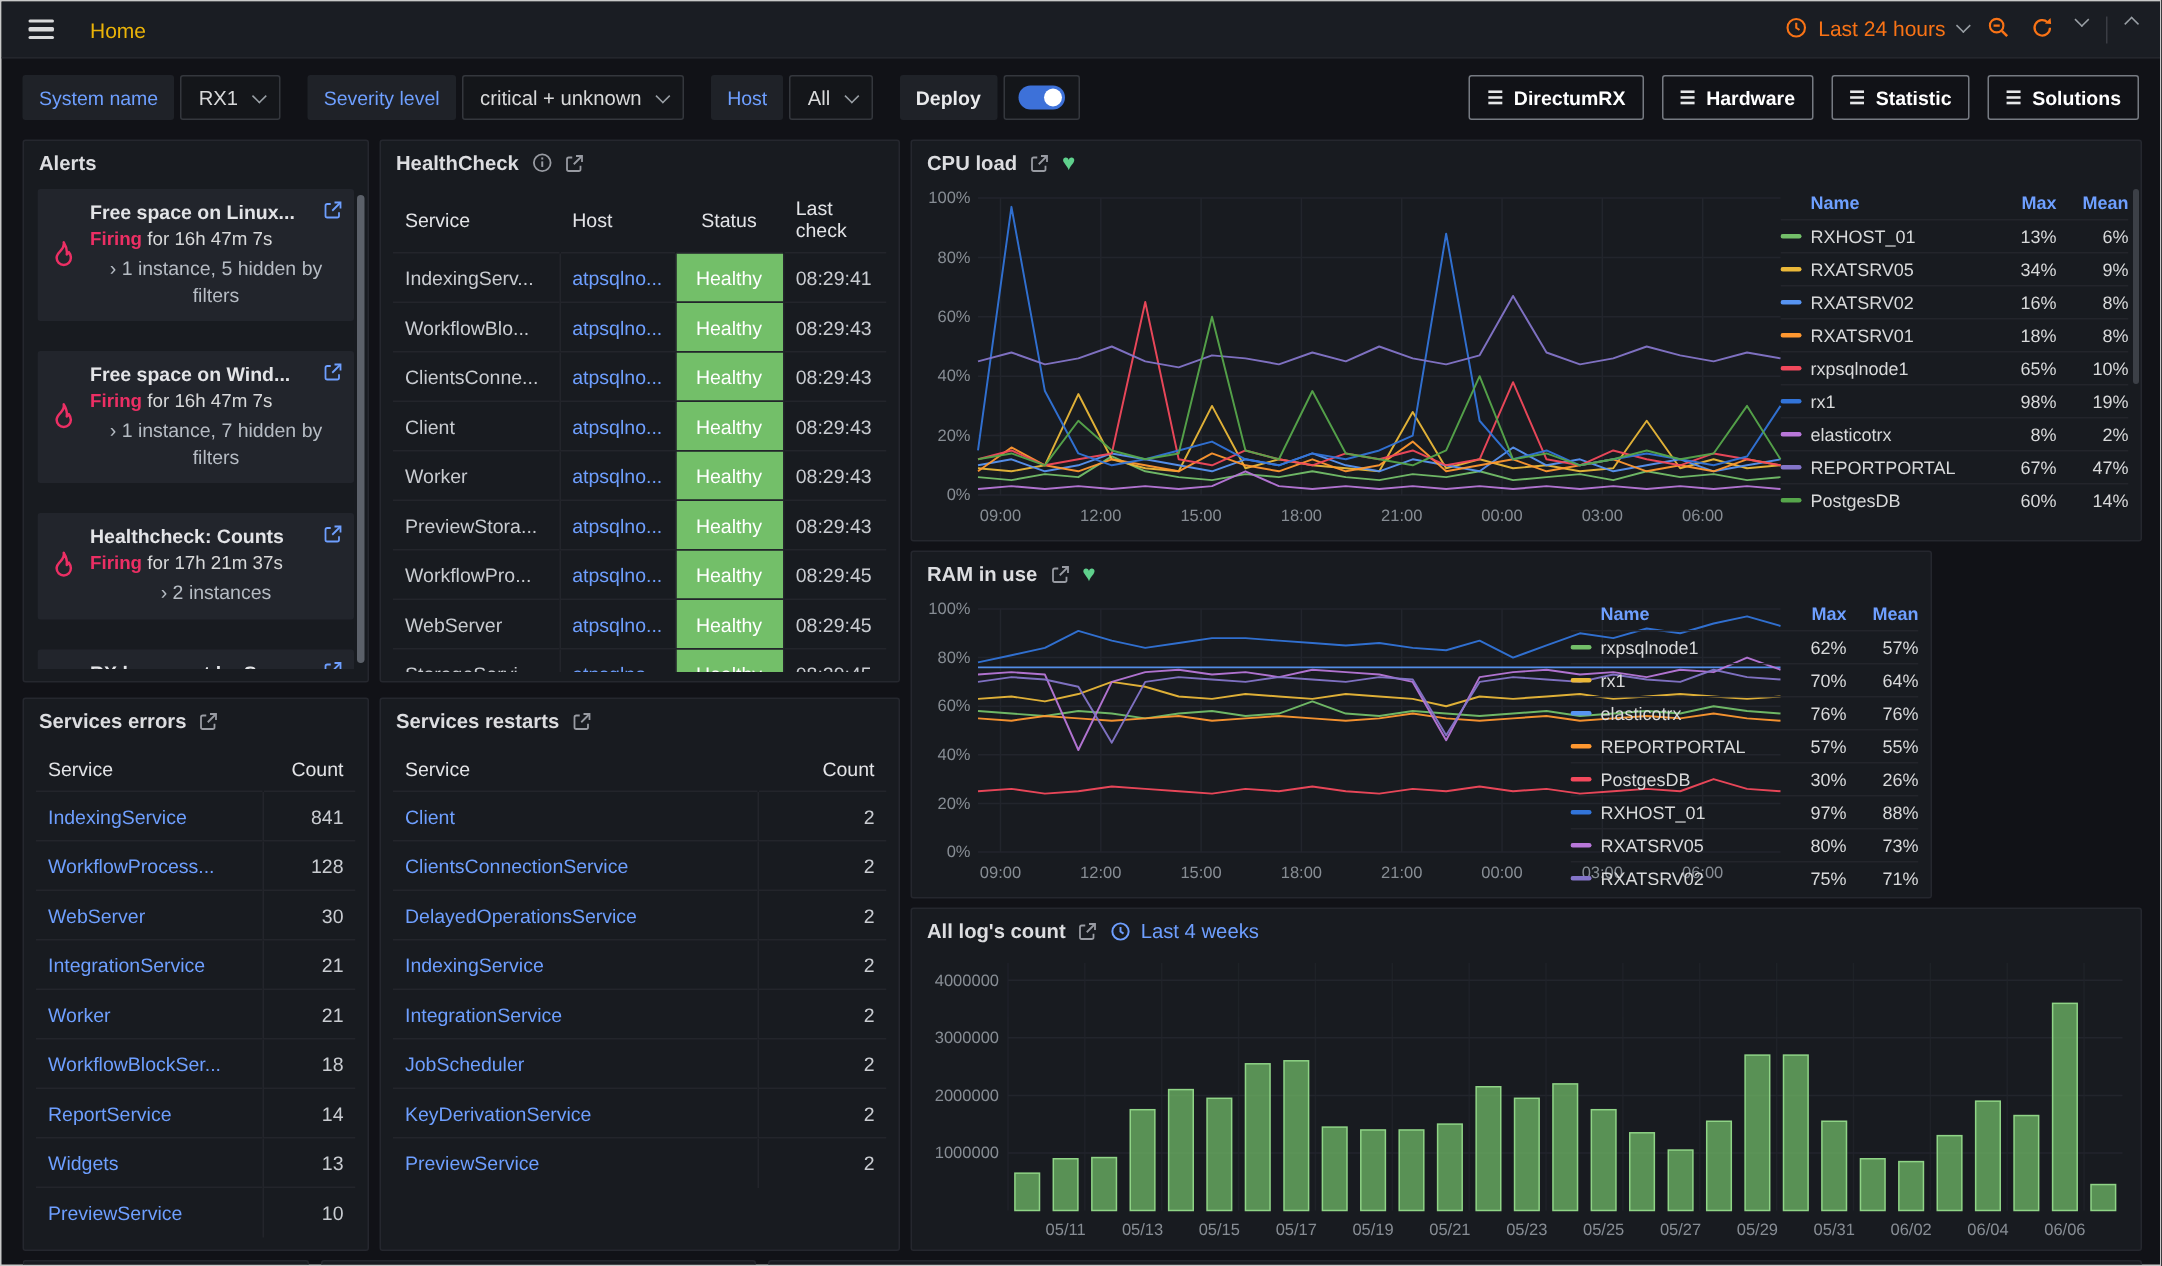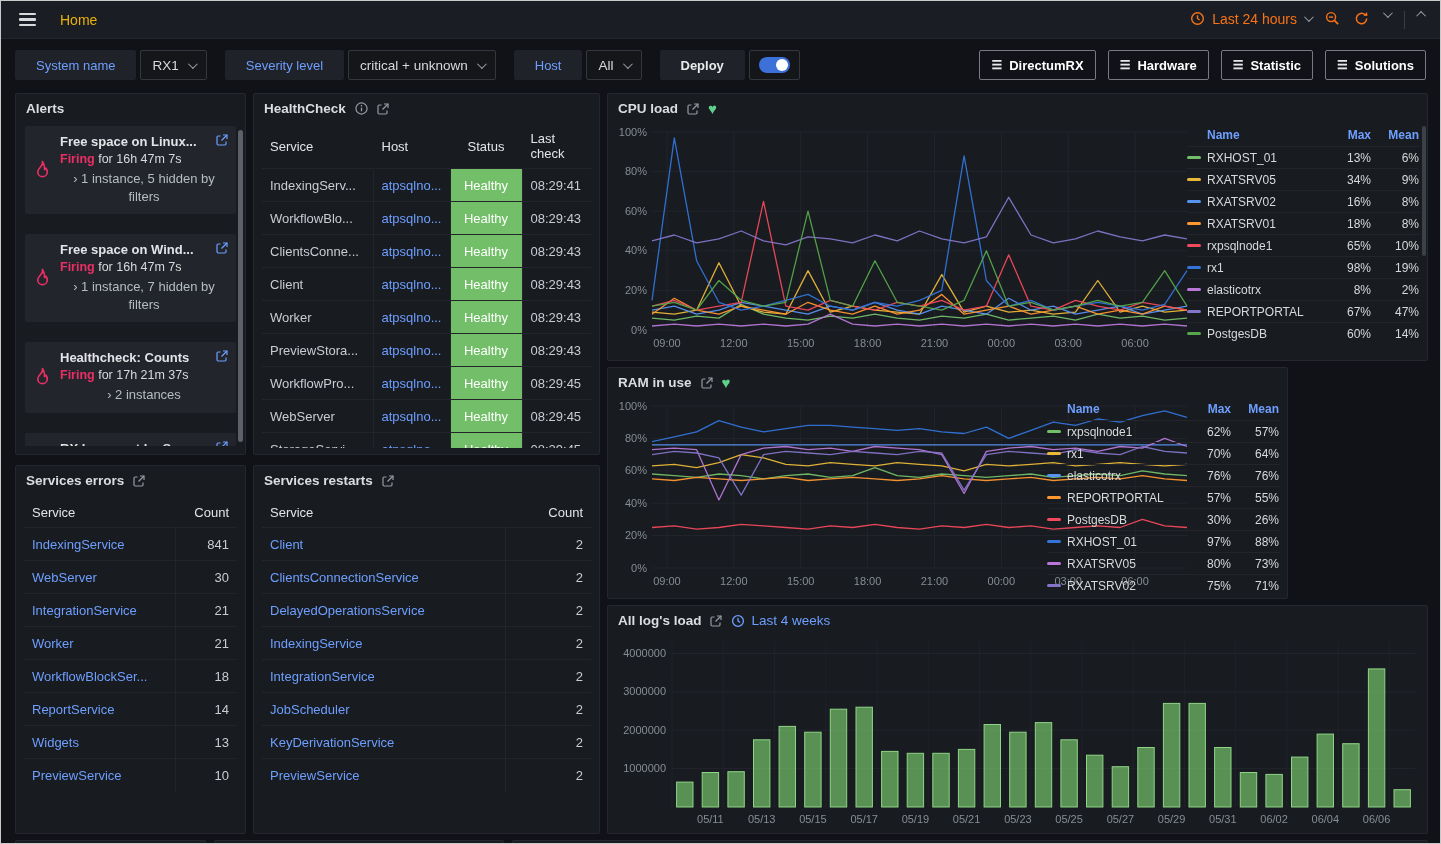--- a/index.html
+++ b/index.html
@@ -24,21 +24,21 @@
   .chev.up { transform:rotate(225deg) translateY(-2px); }
   .nav-divider { width:1px; height:18px; background:#3a3d44; }
   svg.ic { display:block; }
   
   .filterbar {
     position:absolute; top:38px; left:0; right:0; height:52px;
     display:flex; align-items:center; padding:0 14px; gap:18px;
   }
   .fgroup { display:flex; gap:4px; height:30px; }
   .flabel {
-    display:flex; align-items:center; padding:0 21px; font-size:13px; font-weight:500;
+    display:flex; align-items:center; padding:0 11px; font-size:13px; font-weight:500;
     color:#6e9fff; background:#1f2228; border-radius:2px;
   }
   .flabel.white { color:#e9eaec;font-weight:bold; }
   .fvalue {
     display:flex; align-items:center; gap:9px; padding:0 11px; font-size:13.5px;
     color:#d8d9da; background:#14161a; border:1px solid #34373d; border-radius:2px; cursor:pointer;
   }
   .toggle-box { display:flex; align-items:center; padding:0 9px; background:#14161a; border:1px solid #34373d; border-radius:2px; cursor:pointer; }
   .pill { position:relative; width:31px; height:16px; border-radius:9px; background:#3d71d9; }
   .pill .knob { position:absolute; top:2px; right:2px; width:12px; height:12px; border-radius:50%; background:#fff; }
@@ -651,20 +651,26 @@
           </thead>
           <tbody>
             <tr>
               <td>
                 <span class="link">IndexingService</span>
               </td>
               <td class="num">841</td>
             </tr>
             <tr>
               <td>
+                <span class="link">WorkflowProcess...</span>
+              </td>
+              <td class="num">128</td>
+            </tr>
+            <tr>
+              <td>
                 <span class="link">WebServer</span>
               </td>
               <td class="num">30</td>
             </tr>
             <tr>
               <td>
                 <span class="link">IntegrationService</span>
               </td>
               <td class="num">21</td>
             </tr>
@@ -775,21 +781,21 @@
               </td>
               <td class="num">2</td>
             </tr>
           </tbody>
       </table>
     </div>
   </section>
 
   <section class="panel" style="left:606px; top:604px; width:821px; height:229px;">
     <div class="p-head">
-      <span class="p-title">All log's load</span>
+      <span class="p-title">All log's count</span>
       <span class="p-ic">
           <svg width="12" height="12" viewBox="0 0 12 12">
             <path d="M4.5 2H2.2C1.5 2 1 2.5 1 3.2v6.6C1 10.5 1.5 11 2.2 11h6.6c.7 0 1.2-.5 1.2-1.2V7.5" fill="none" stroke="currentColor" stroke-width="1.2"></path>
             <path d="M7 1h4v4" fill="none" stroke="currentColor" stroke-width="1.2"></path>
             <path d="M11 1L5.5 6.5" stroke="currentColor" stroke-width="1.2"></path>
           </svg>
         </span>
       <span class="range-lbl">
         <svg class="ic" width="14" height="14" viewBox="0 0 16 16">
             <circle cx="8" cy="8" r="6.2" fill="none" stroke="currentColor" stroke-width="1.5"></circle>

